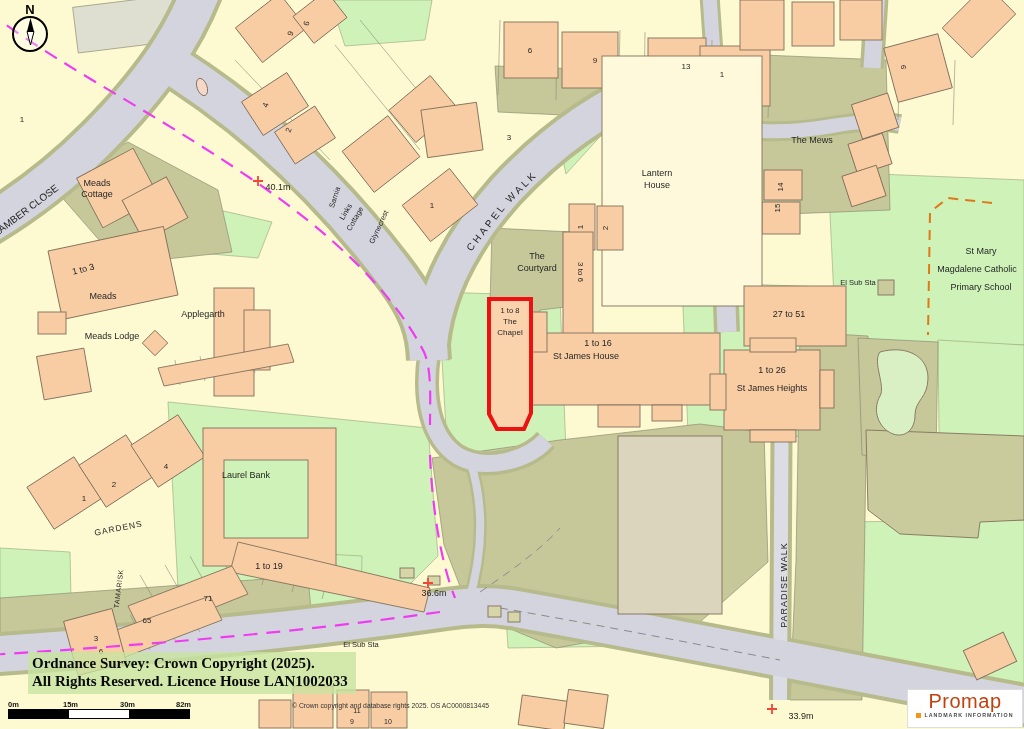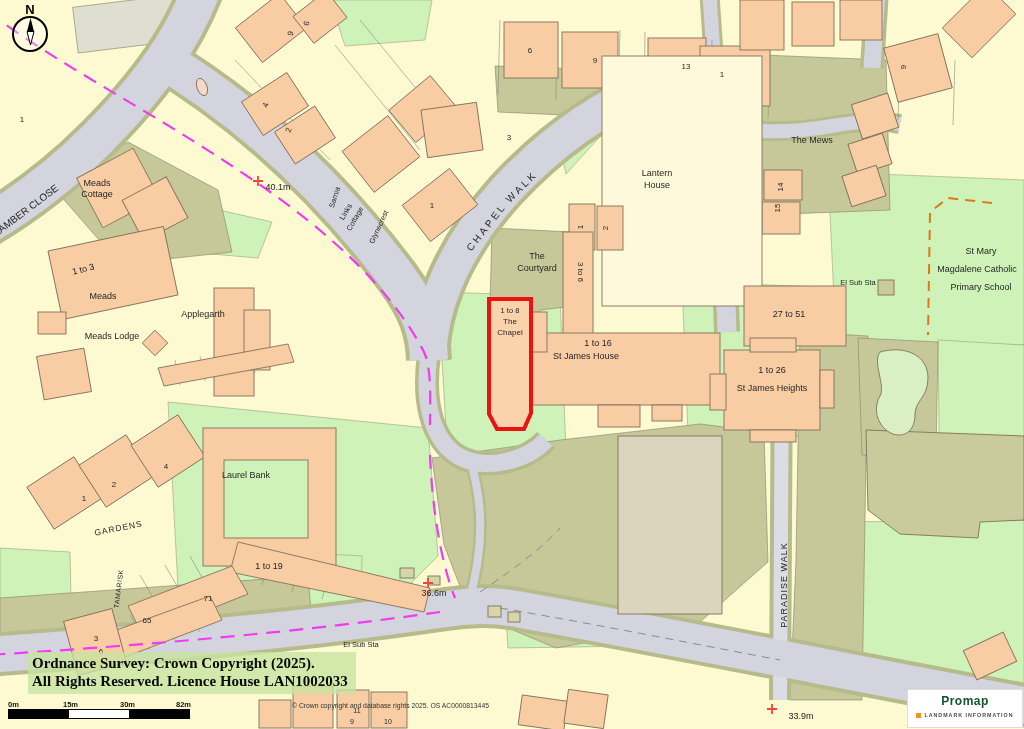--- a/index.html
+++ b/index.html
@@ -18,21 +18,21 @@
   .scalebar{position:absolute;left:8px;top:700px;width:182px;z-index:30;}
   .scalebar .ticks{position:relative;height:9px;font-size:7.5px;font-weight:bold;color:#111;}
   .scalebar .ticks span{position:absolute;top:0;}
   .scalebar .bar{display:flex;height:8px;border:1px solid #000;background:#fff;}
   .scalebar .seg{flex:1;}
   .seg.black{background:#000;}
   .os-credit{position:absolute;left:292px;top:702px;z-index:30;font-size:6.8px;color:#333;
              white-space:nowrap;}
   .promap{position:absolute;left:908px;top:690px;width:114px;height:37px;background:#fff;
           z-index:30;text-align:center;box-shadow:0 0 0 1px #ddd;}
-  .promap .brand{font-weight:700;font-size:12px;letter-spacing:.5px;color:#14532d;line-height:23px;}
+  .promap .brand{font-weight:400;font-size:20px;letter-spacing:.5px;color:#c2410c;line-height:23px;}
   .promap .tagrow{display:flex;align-items:center;justify-content:center;gap:3px;margin-top:-1px;}
   .promap .dot{width:5px;height:5px;background:#F7941D;display:inline-block;}
   .promap .tagline{font-size:5.3px;font-weight:bold;letter-spacing:1px;color:#4a4a4a;}
 </style>
 </head>
 <body>
 
 <svg id="map-svg" width="1024" height="729" viewBox="0 0 1024 729">
 
   <rect x="0" y="0" width="1024" height="729" fill="#FDFAD2"></rect>

